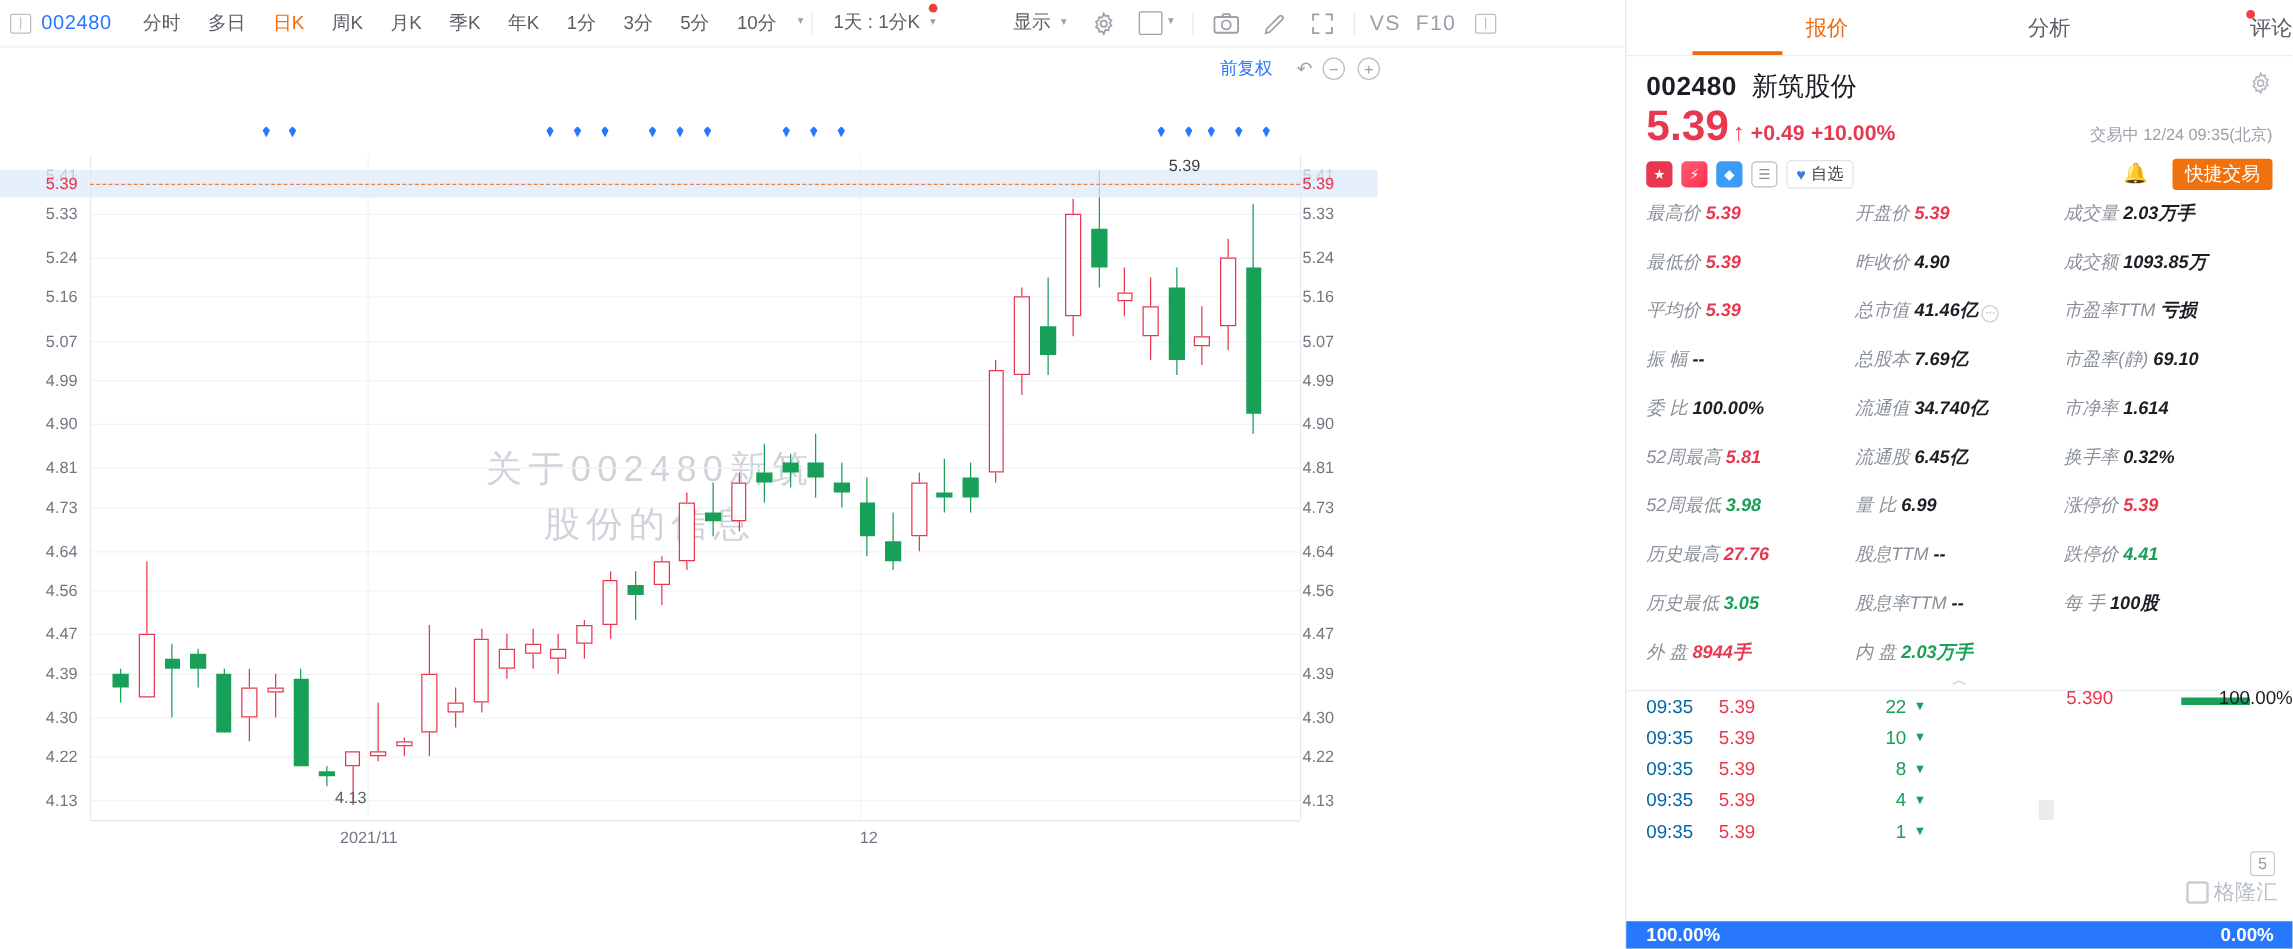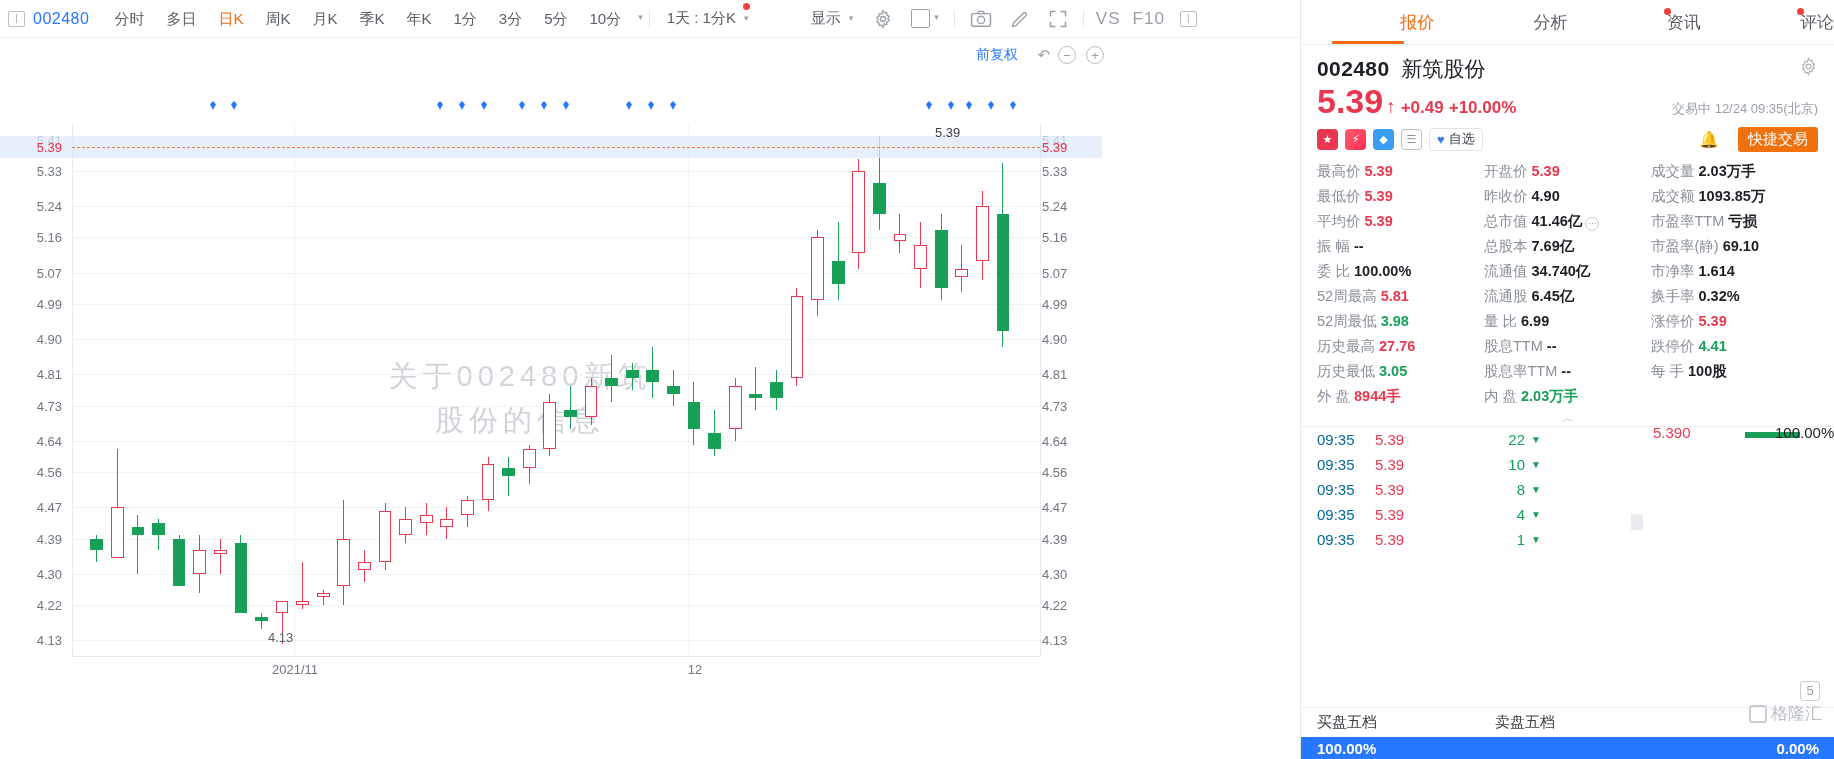--- a/index.html
+++ b/index.html
@@ -113,21 +113,21 @@
   .bdg.tag { background: #3b9cf5; }
   .bdg.doc { background: #fff; border: 1.3px solid #b9bfc6; color: #8a9099; }
   .fav { height: 23px; border: 1px solid #dfe2e6; border-radius: 4px; display: flex;
          align-items: center; gap: 4px; padding: 0 7px; font-size: 13px; color: #3a3f45; cursor:pointer;}
   .heart { color: #3b7ddd; font-size: 13px; }
   .bell { margin-left: auto; color: #a8aeb6; font-size: 16px; }
   .quicktrade { background: #f0720f; color: #fff; font-size: 15px; padding: 3px 10px;
                 border-radius: 3px; margin-left: 12px; cursor: pointer; }
 
   .stats { display: grid; grid-template-columns: 1fr 1fr 1fr; padding: 8px 16px 2px 16px;
-           row-gap: 2px; }
+           row-gap: 16px; font-style: italic; }
   .st { font-size: 14.5px; white-space: nowrap; line-height: 23px; }
   .st .k { color: #8a9099; }
   .st .v { font-weight: bold; color: #1b1f24; margin-left: 4px; }
   .v.up { color: #e8384f; }
   .v.dn { color: #18a058; }
   .v.nm { color: #1b1f24; }
   .dots-i { display:inline-block; width:14px;height:14px;border:1px solid #c8cdd4;border-radius:50%;
             font-size:8px; color:#9aa0a8; text-align:center; line-height:12px; margin-left:3px;}
 
   .collapse { text-align: center; color: #b0b6bd; font-size: 12px; height: 14px; }
@@ -535,24 +535,20 @@
   </div>
 
   <div class="right">
 
     <div class="rtabs" id="rtabs">
         <div class="rtab active">
           <span>报价</span>
         </div>
         <div class="rtab">
           <span>分析</span>
-        </div>
-        <div class="rtab">
-          <span>资讯</span>
-          <span class="reddot2"></span>
         </div>
         <div class="rtab">
           <span>评论</span>
           <span class="reddot2"></span>
         </div>
       </div>
 
     <div class="qhead">
       <div class="gear-tr">
         <svg width="19" height="19" viewBox="0 0 24 24" fill="none" stroke="#b0b6bd" stroke-width="1.6">
@@ -654,24 +650,20 @@
         </div>
       </div>
 
     <div style="position:relative;height:0;">
       <div class="rt-px" style="top:-128px;">5.390</div>
       <div class="rt-bar" style="top:-120px;width:55px;"></div>
       <div class="rt-pct" style="top:-128px;">100.00%</div>
       <div style="position:absolute;left:330px;top:-38px;width:12px;height:16px;background:#e9ebee;"></div>
     </div>
 
-    <div class="fivehead" style="position:absolute;bottom:22px;left:0;width:534px;">
-      <span>买盘五档</span>
-      <span class="r">卖盘五档</span>
-    </div>
     <div class="fivebar" style="position:absolute;bottom:0;left:0;width:534px;">
       <span>100.00%</span>
       <span class="rr">0.00%</span>
     </div>
 
     <div class="num5">5</div>
     <div class="logo">
       <span class="sq"></span>
       <span>格隆汇</span>
     </div>

